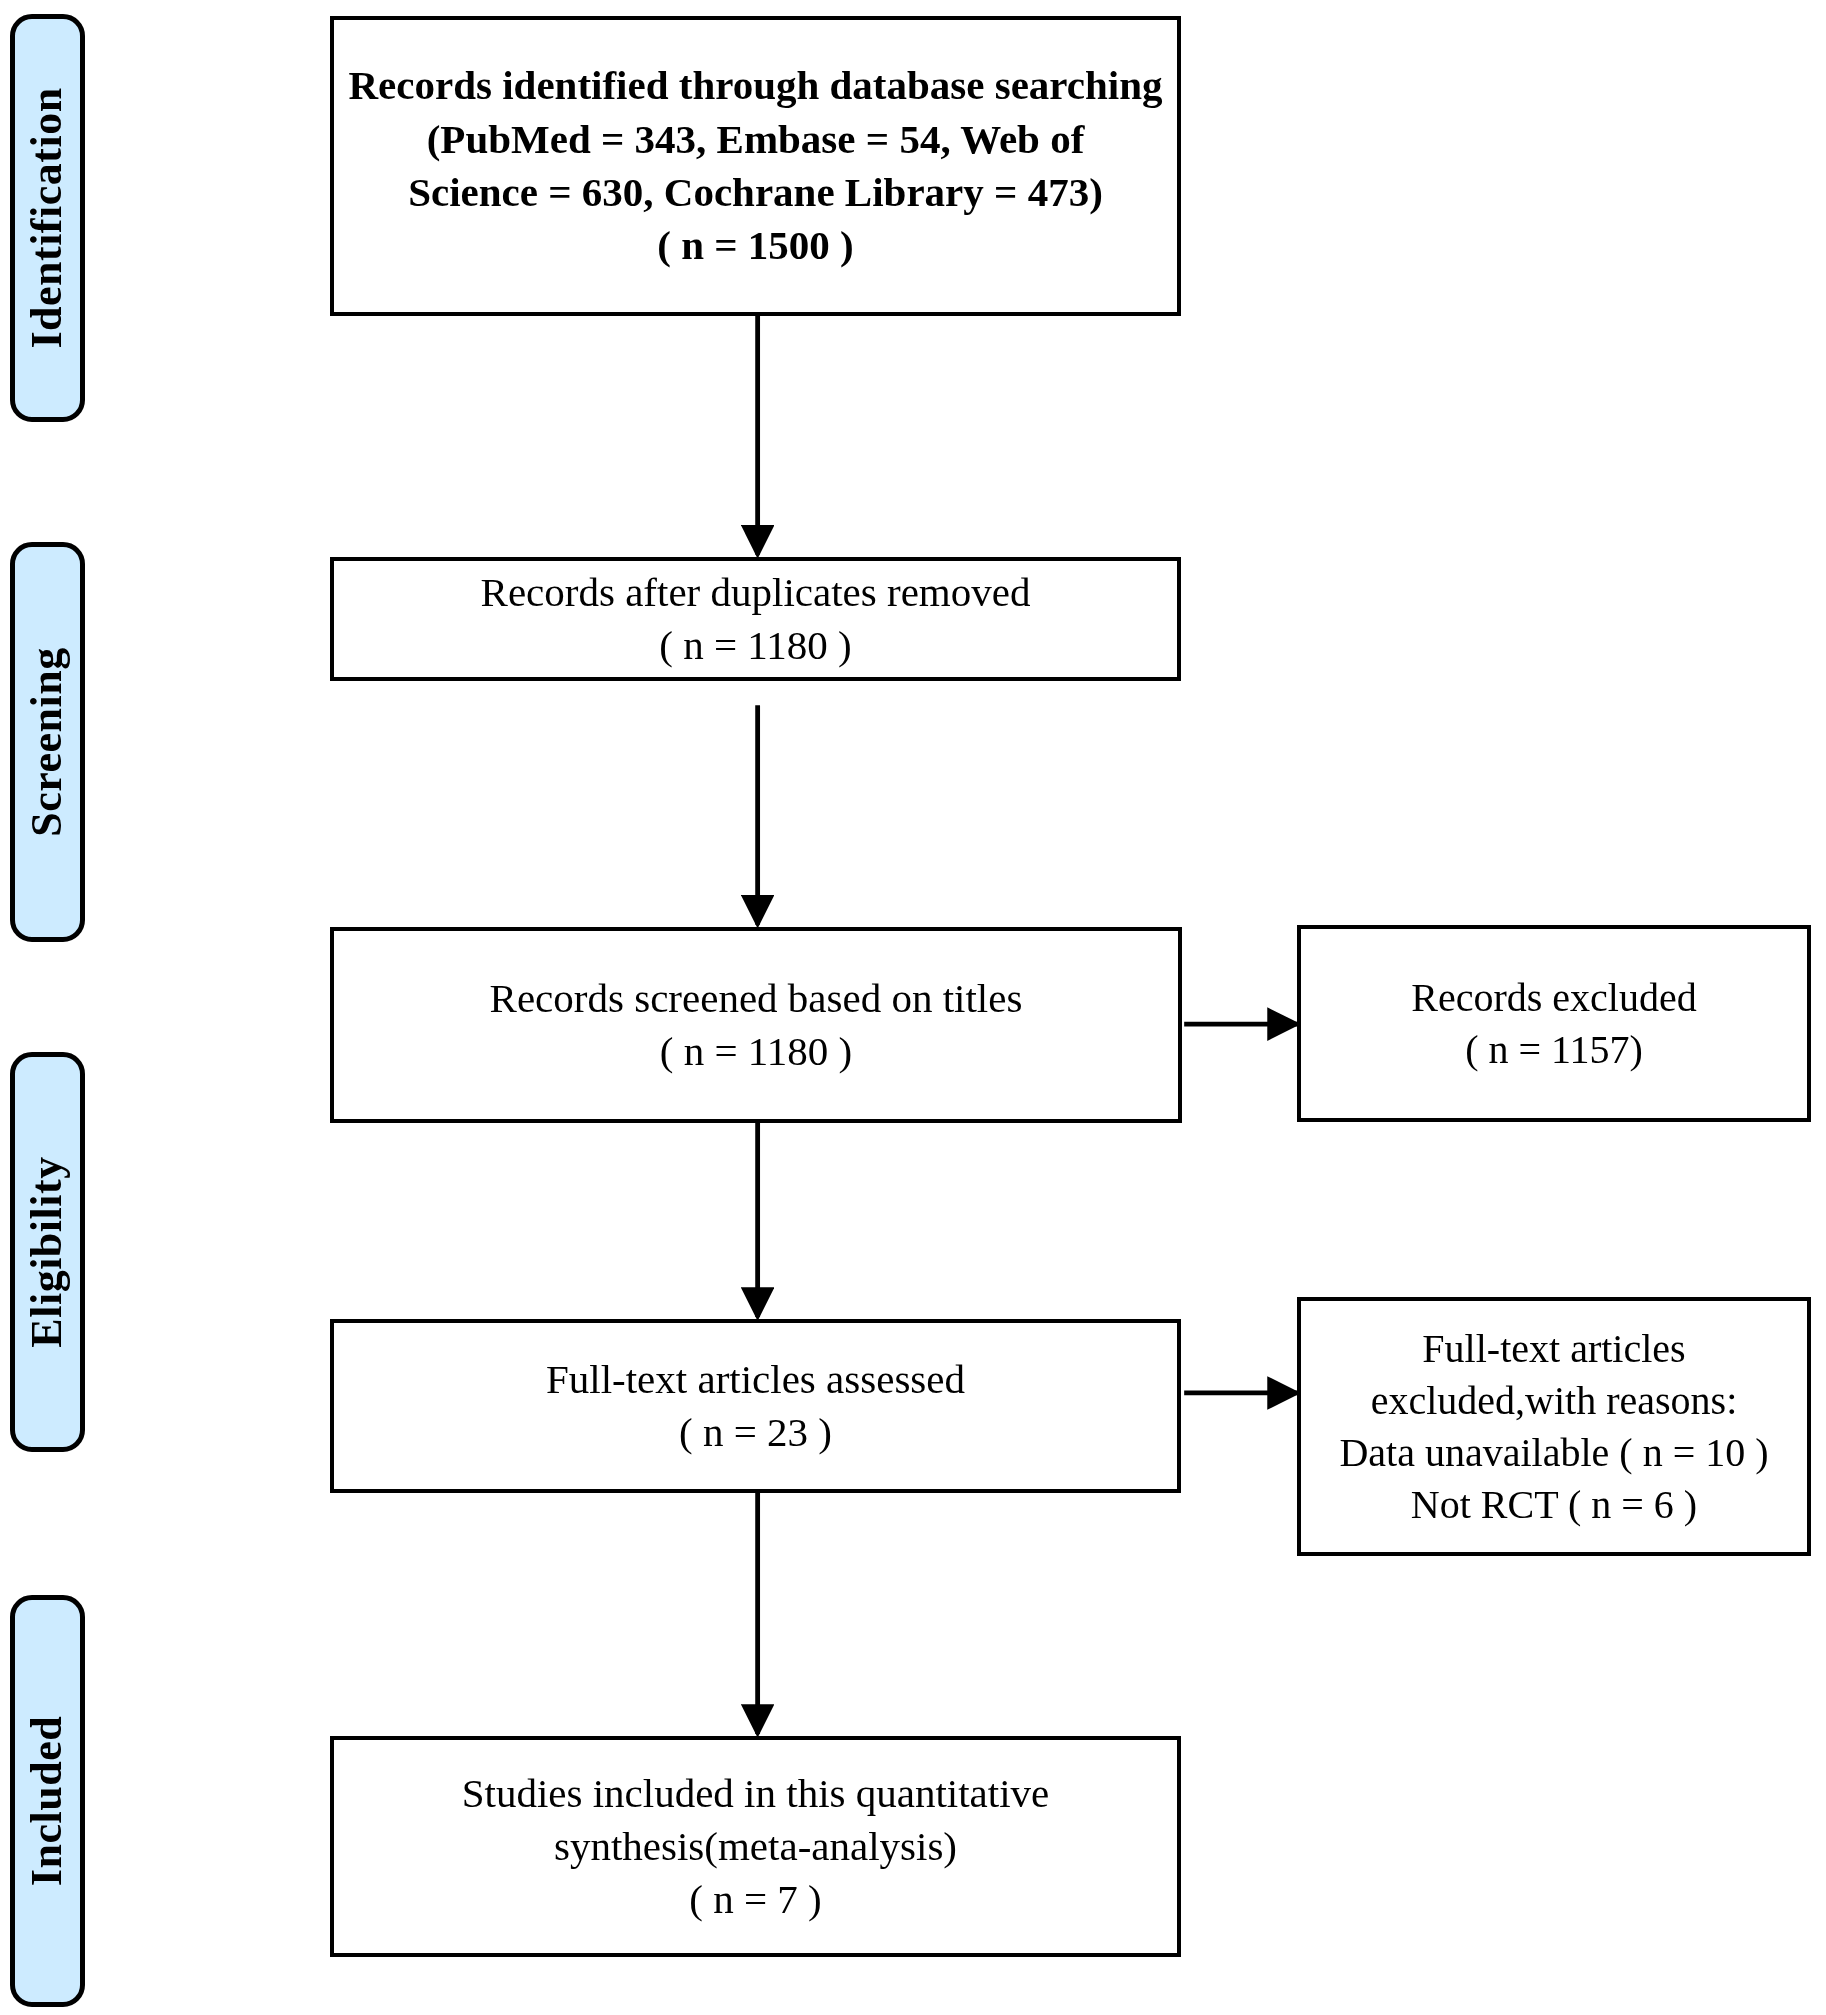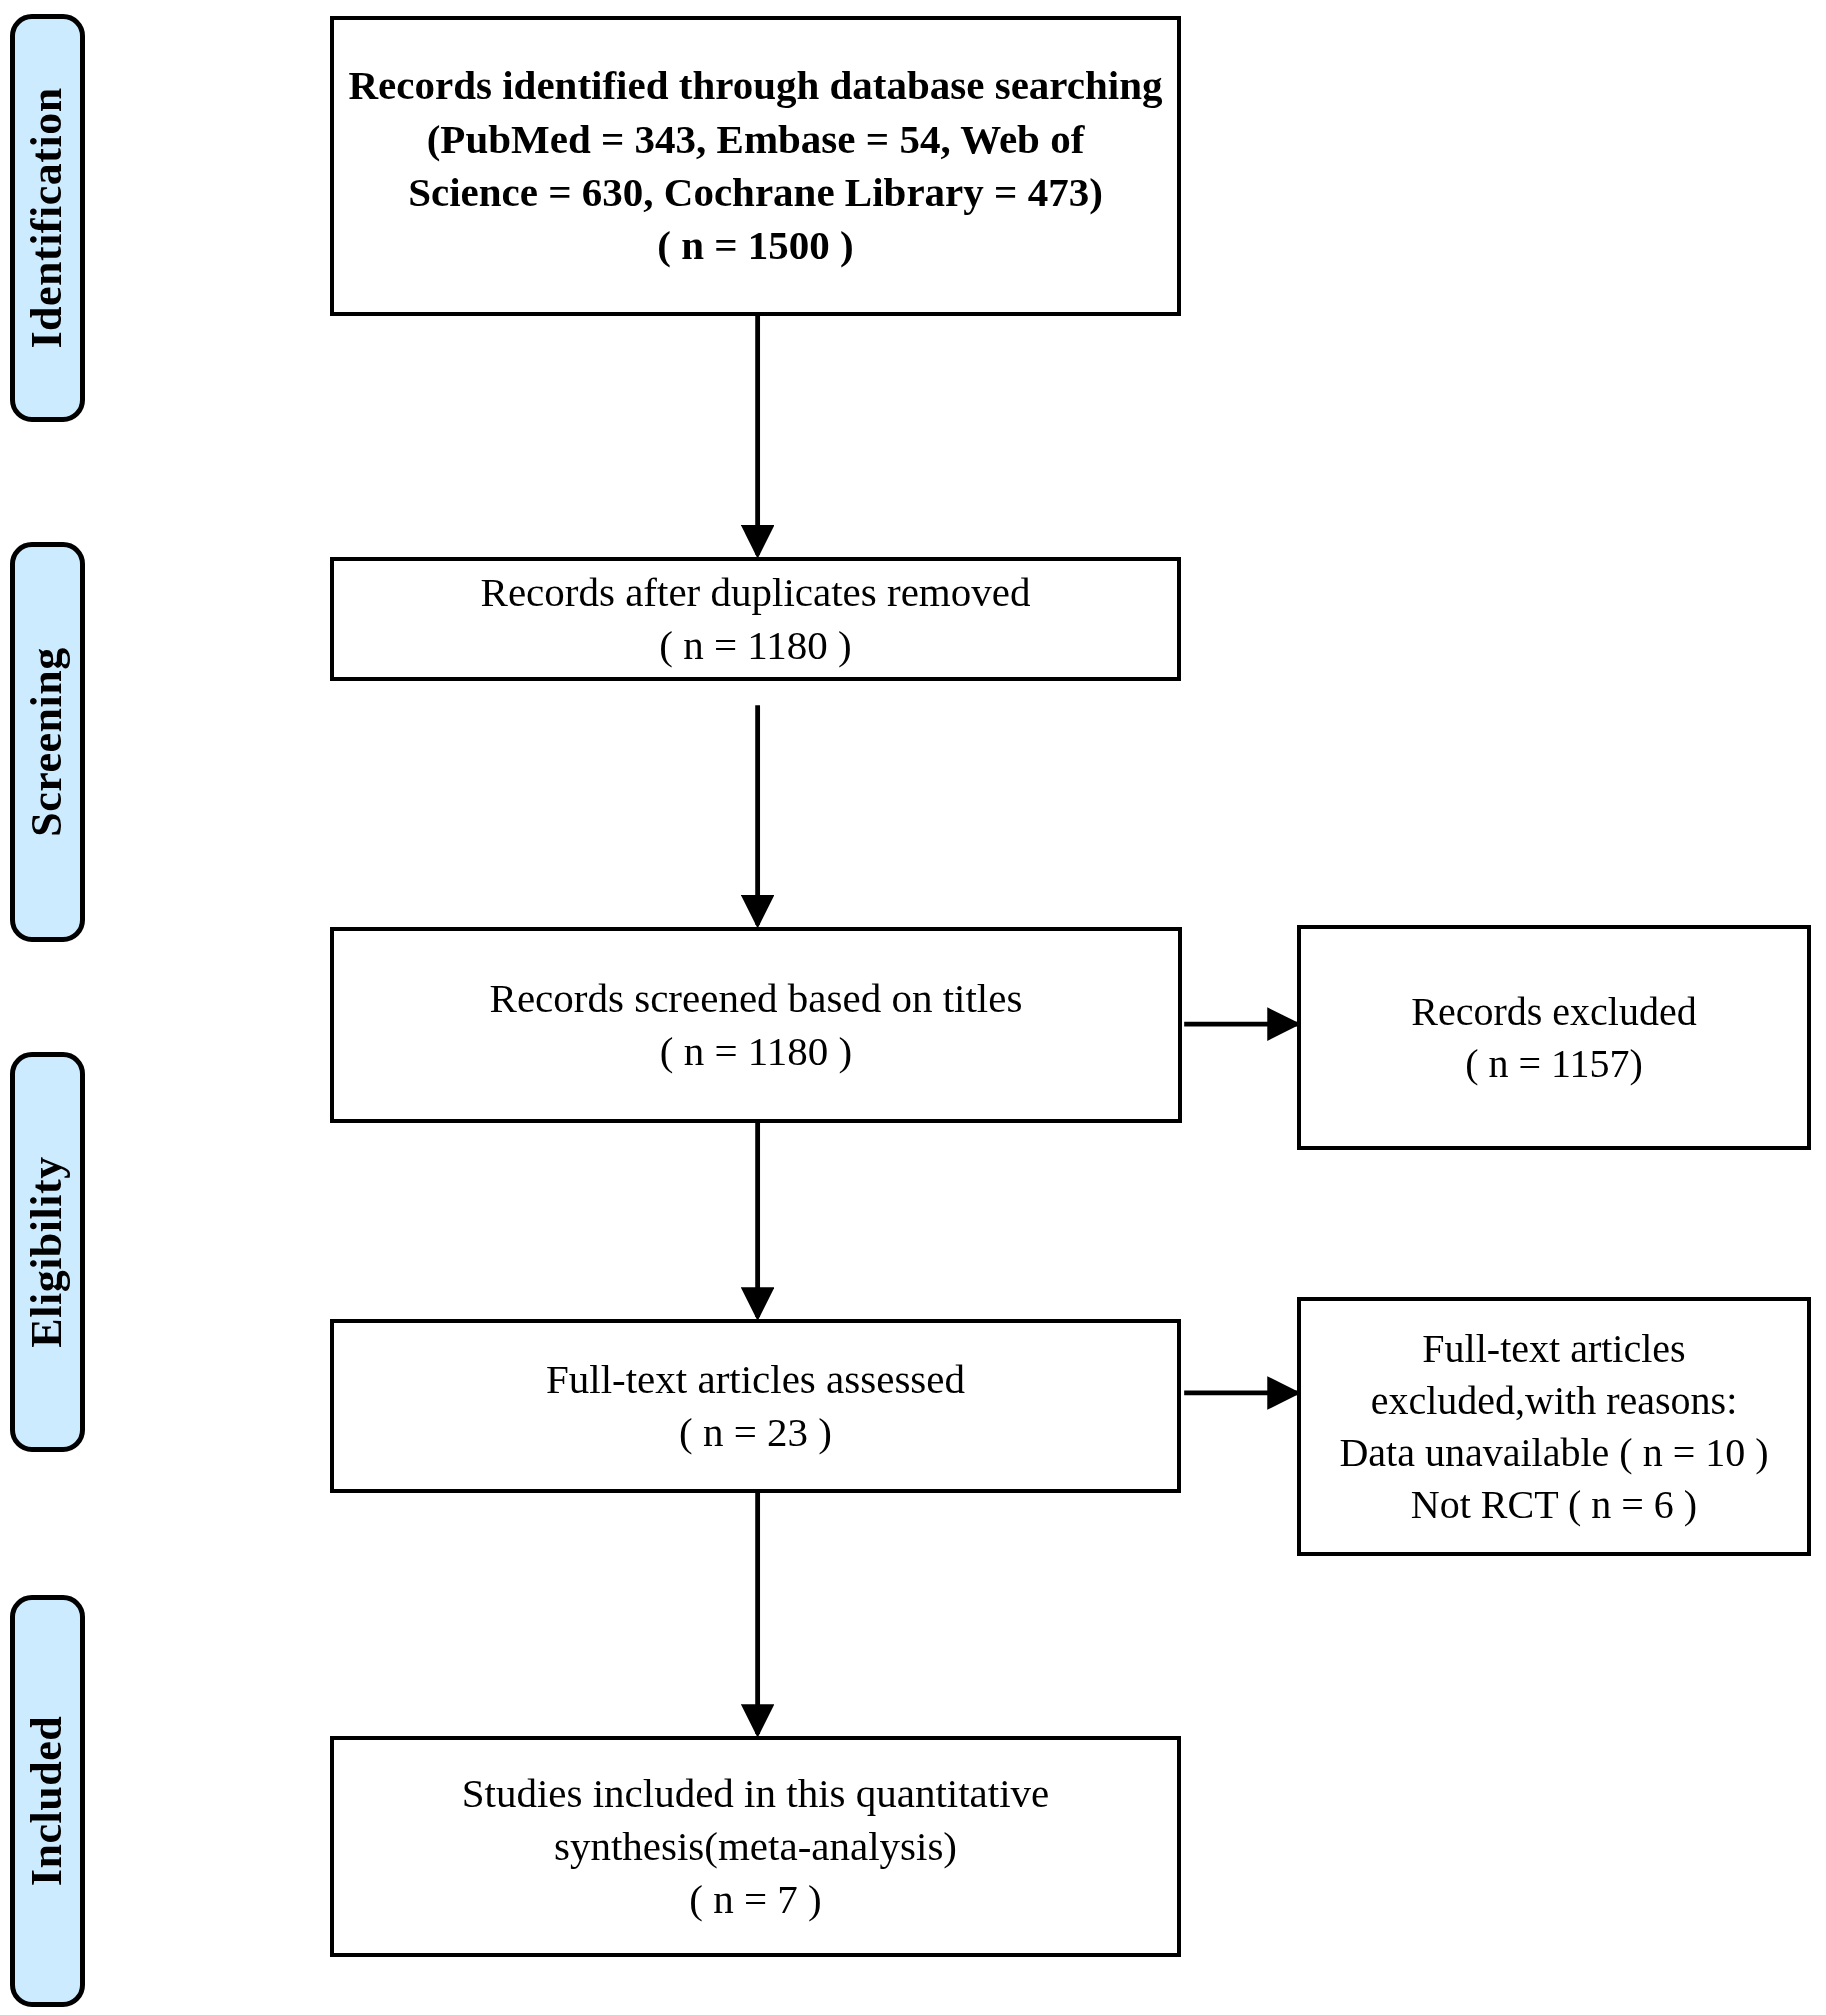--- a/index.html
+++ b/index.html
@@ -125,21 +125,21 @@
   <div class="flow-box" style="left:330px; top:557px; width:851px; height:124px;">
     <div class="line">Records after duplicates removed</div>
     <div class="line">( n = 1180 )</div>
   </div>
 
   <div class="flow-box" style="left:330px; top:927px; width:852px; height:196px;">
     <div class="line">Records screened based on titles</div>
     <div class="line">( n = 1180 )</div>
   </div>
 
-  <div class="flow-box right-box" style="left:1297px; top:925px; width:514px; height:225px;">
+  <div class="flow-box right-box" style="left:1297px; top:925px; width:514px; height:197px;">
     <div class="line">Records excluded</div>
     <div class="line">( n = 1157)</div>
   </div>
 
   <div class="flow-box" style="left:330px; top:1319px; width:851px; height:174px;">
     <div class="line">Full-text articles assessed</div>
     <div class="line">( n = 23 )</div>
   </div>
 
   <div class="flow-box right-box" style="left:1297px; top:1297px; width:514px; height:259px;align-items:center;">

